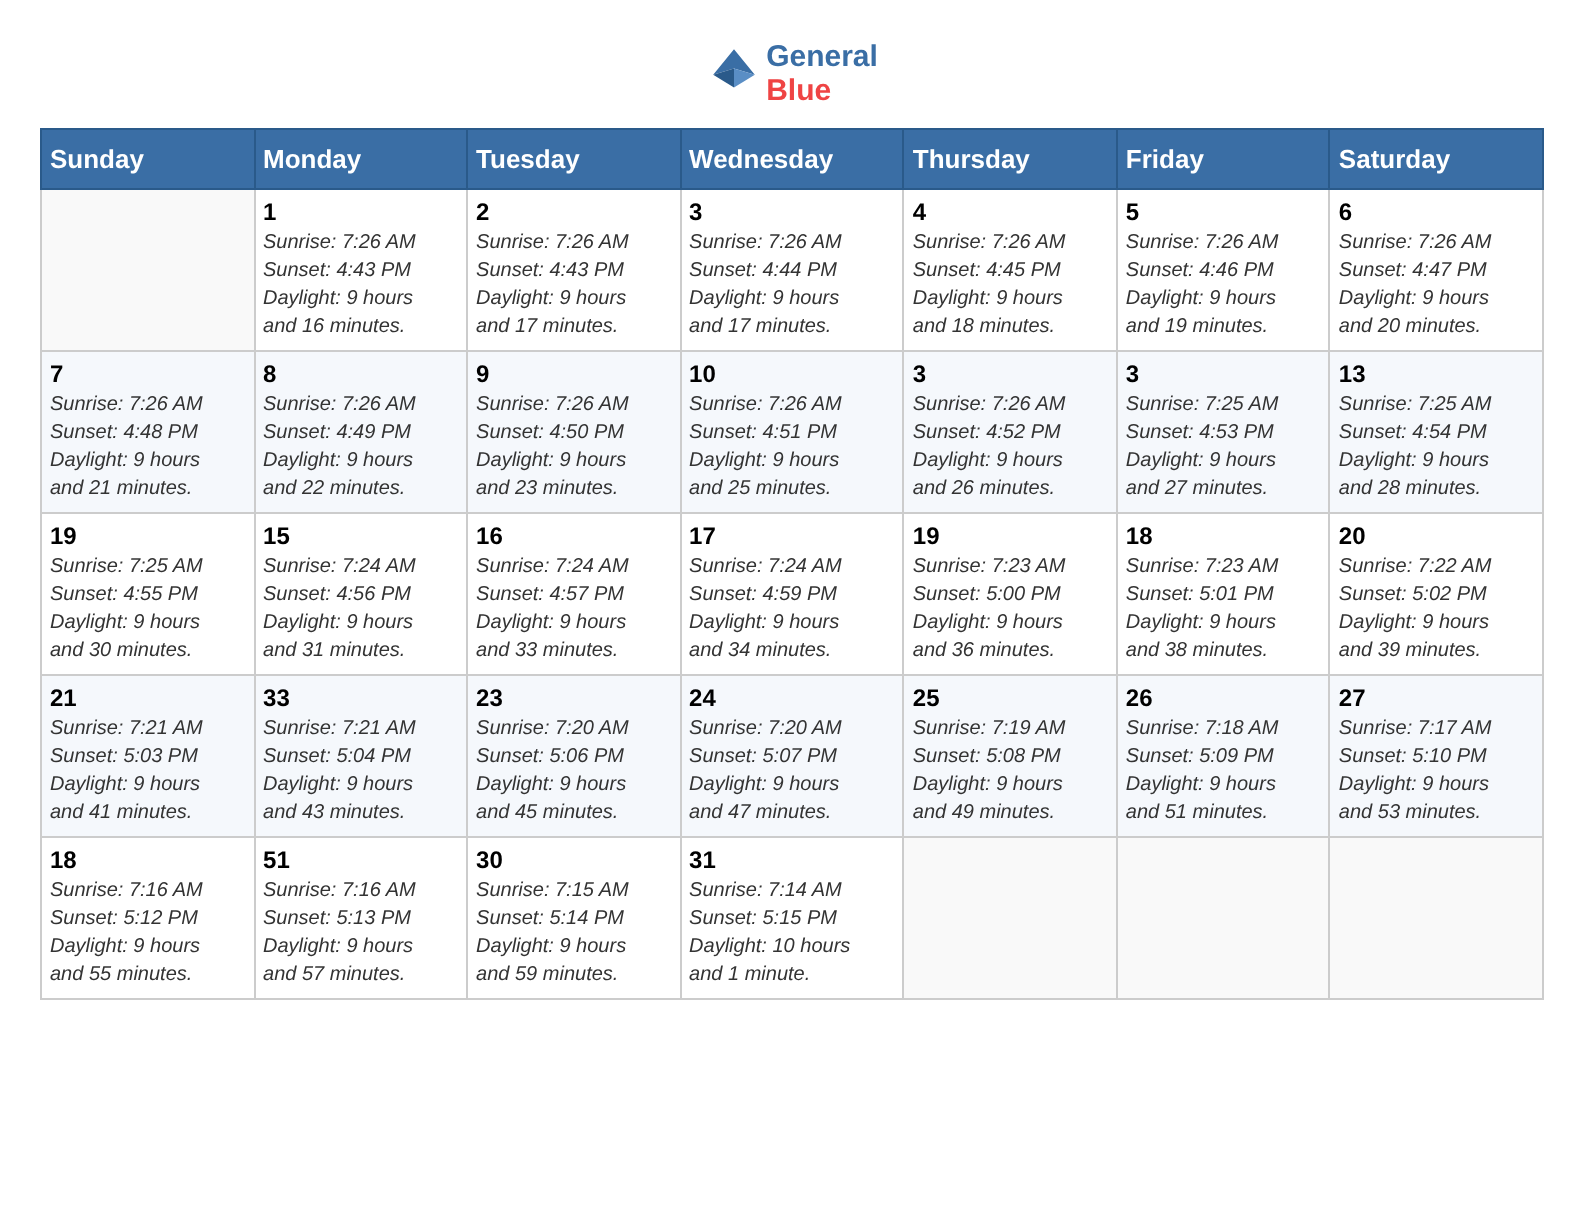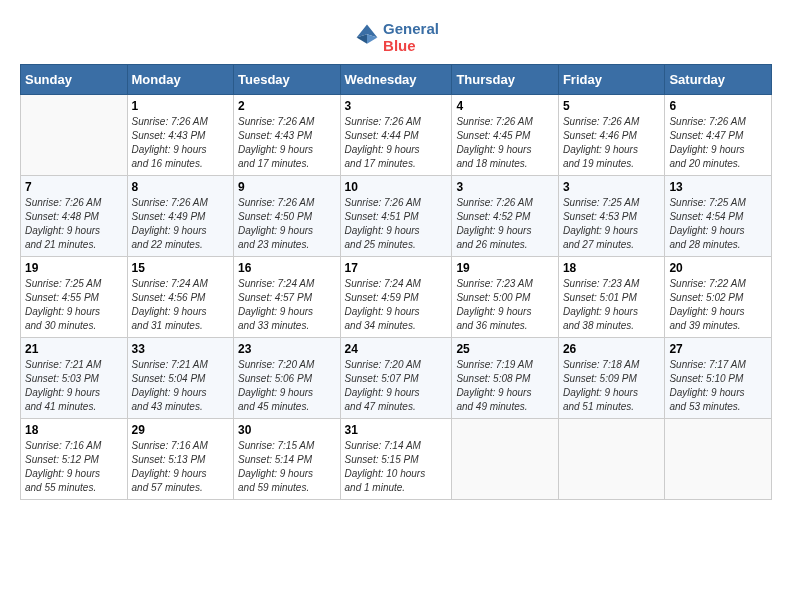--- a/index.html
+++ b/index.html
@@ -228,21 +228,21 @@
           <div class="day-number">27</div>
           <div class="day-info">Sunrise: 7:17 AM<br>Sunset: 5:10 PM<br>Daylight: 9 hours<br>and 53 minutes.</div>
         </td>
       </tr>
       <tr>
         <td>
           <div class="day-number">18</div>
           <div class="day-info">Sunrise: 7:16 AM<br>Sunset: 5:12 PM<br>Daylight: 9 hours<br>and 55 minutes.</div>
         </td>
         <td>
-          <div class="day-number">29</div>
+          <div class="day-number">51</div>
           <div class="day-info">Sunrise: 7:16 AM<br>Sunset: 5:13 PM<br>Daylight: 9 hours<br>and 57 minutes.</div>
         </td>
         <td>
           <div class="day-number">30</div>
           <div class="day-info">Sunrise: 7:15 AM<br>Sunset: 5:14 PM<br>Daylight: 9 hours<br>and 59 minutes.</div>
         </td>
         <td>
           <div class="day-number">31</div>
           <div class="day-info">Sunrise: 7:14 AM<br>Sunset: 5:15 PM<br>Daylight: 10 hours<br>and 1 minute.</div>
         </td>

